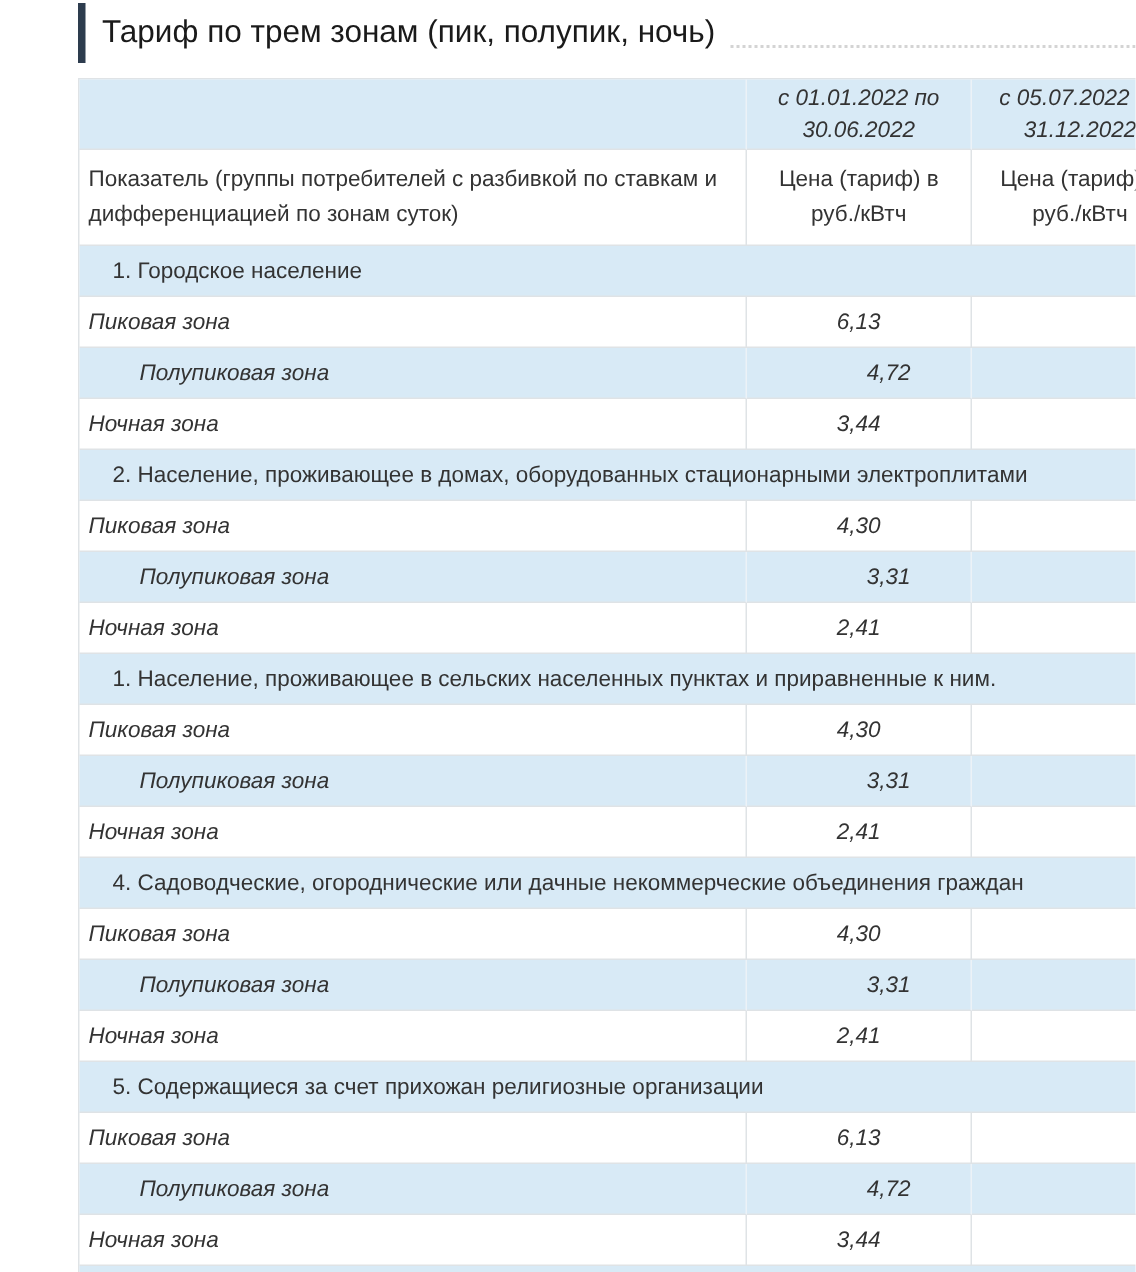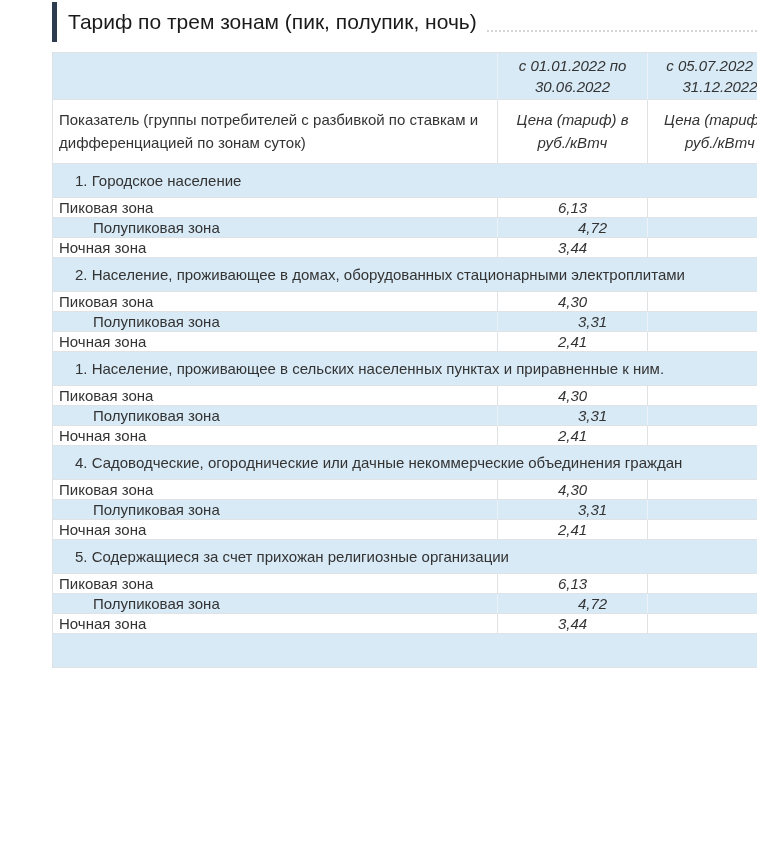--- a/index.html
+++ b/index.html
@@ -72,24 +72,24 @@
   }
   tr.blue td{
     background:var(--row-highlight);
     border-right-color:var(--border-on-blue);
     padding-left:40px;
   }
   tr.blue td:last-child{border-right-color:var(--border);}
   
   tr.r-dates td{height:47px;text-align:center;font-style:italic;line-height:1.4;padding:2px 6px;}
   tr.r-ind td{height:64px;padding:6px 10px 6px 6px;line-height:1.5;}
-  tr.r-ind td.unit{text-align:center;font-style:italic;padding:6px 6px;}
+  tr.r-ind td.unit{text-align:center;padding:6px 6px;}
   
   tr.r-section td{height:34px;padding-left:22px;}
-  tr.r-zone td{height:20px;}
+  tr.r-zone td{height:34px;font-style:italic;}
   td.label{padding-left:6px;}
   td.val{text-align:center;font-style:italic;}
   tr.partial td{height:34px;}
 </style>
 </head>
 <body>
 
 <div class="viewport">
 
   <div class="page-header">

